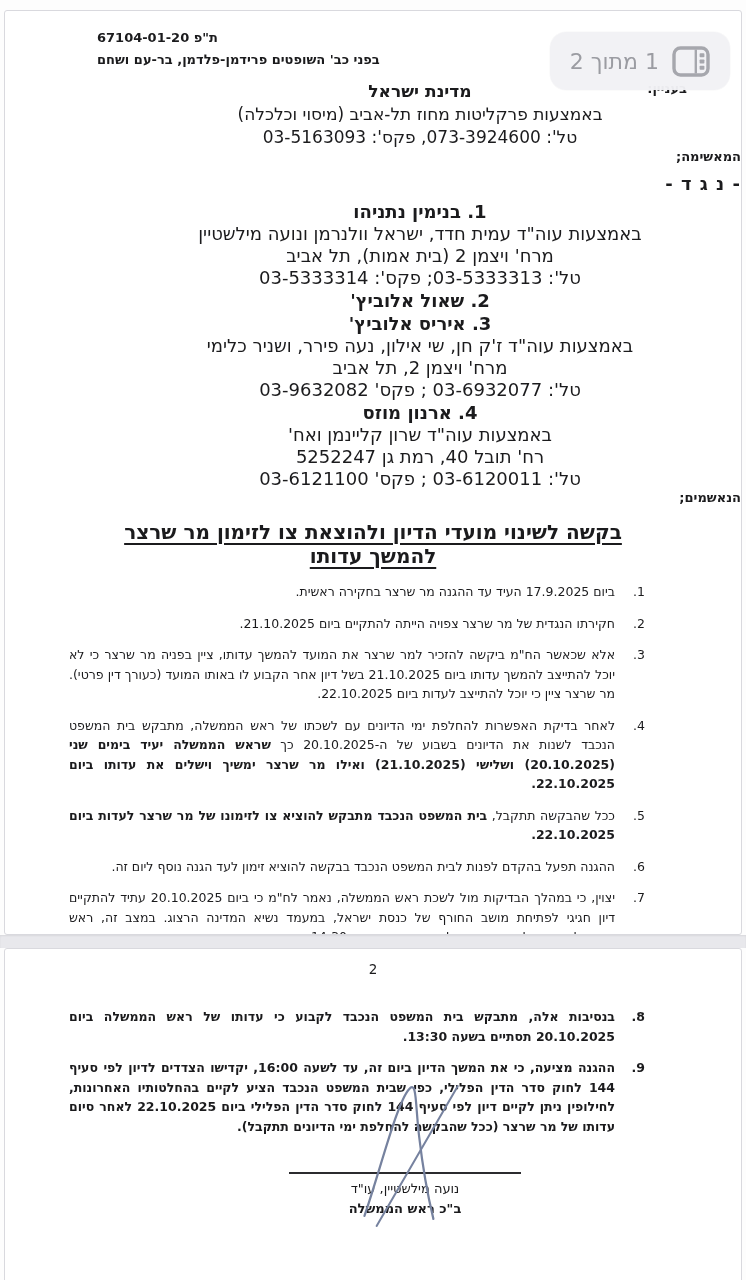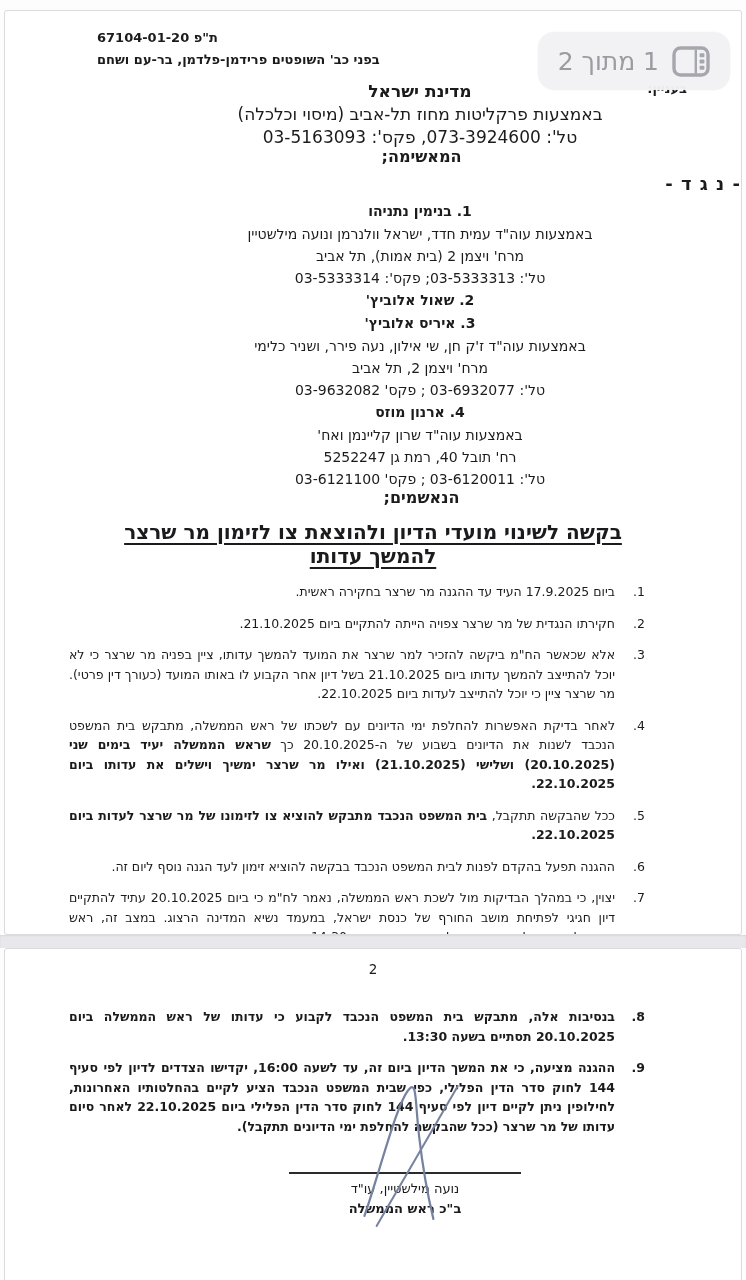--- a/index.html
+++ b/index.html
@@ -18,27 +18,27 @@
   .header-left { direction:rtl; text-align:left; padding-left:92px;
                  font-weight:700; font-size:13px; line-height:22px; }
   .underline { text-underline-offset:3px; text-decoration-thickness:1.5px; }
 
   .party-section { position:relative; margin-top:9px; }
   .in-re { position:absolute; right:54px; top:1px; font-weight:700; font-size:13px; }
   .party-col { width:480px; margin-right:81px; margin-left:auto;
                text-align:center; font-size:17px; line-height:23px; }
   .party-name { font-weight:700; }
 
-  .role-row { text-align:center; padding-left:97px; margin-top:-2px;
-              font-weight:700; font-size:16px; line-height:20px; }
+  .role-row { text-align:right; padding-left:97px; margin-top:-2px;
+              font-weight:700; font-size:13px; line-height:20px; }
   .versus { text-align:right; font-weight:700; font-size:18px; margin-top:6px; letter-spacing:1px; }
 
   .defendants { margin-top:6px; }
   .def-block { width:480px; margin-right:81px; margin-left:auto; text-align:center;
-               font-size:14px; line-height:22px; }
+               font-size:18px; line-height:22px; }
   .def-name { font-weight:700; line-height:23px; }
 
   .doc-title { text-align:center; margin:12px 96px 0; font-weight:700; font-size:20px;
                line-height:24px; text-decoration:underline; text-underline-offset:4px;
                text-decoration-thickness:2px; }
 
   .items { padding:14px 96px 0 64px; }
   .item { display:flex; font-size:12.5px; line-height:19.5px; margin-bottom:12px; }
   .inum { flex:none; width:30px; text-align:right; }
   .itext { flex:1; text-align:justify; padding-right:0; }
@@ -53,21 +53,21 @@
   .sigline { width:232px; margin:0 auto 5px; border-top:2px solid #2b2b2e; }
   .sig-svg { position:absolute; left:50%; top:-96px; transform:translateX(-50%);
              pointer-events:none; }
   .sig-role { font-weight:700; }
 
   
   .pill { position:absolute; top:22px; right:16px; height:58px; direction:rtl;
           display:flex; align-items:center; gap:13px; padding:0 20px;
           background:rgba(242,242,245,0.97); border-radius:16px;
           box-shadow:0 0 0 0.5px rgba(0,0,0,0.03); }
-  .pill-label { font-size:25px; color:#9b9ca2; }
+  .pill-label { font-size:22px; color:#9b9ca2; }
 </style>
 </head>
 <body>
 
 <div class="viewer">
 
   <div class="page page1">
     <div class="header-left">
       <div>ת"פ 67104-01-20</div>
       <div class="underline">בפני כב' השופטים פרידמן-פלדמן, בר-עם ושחם</div>

